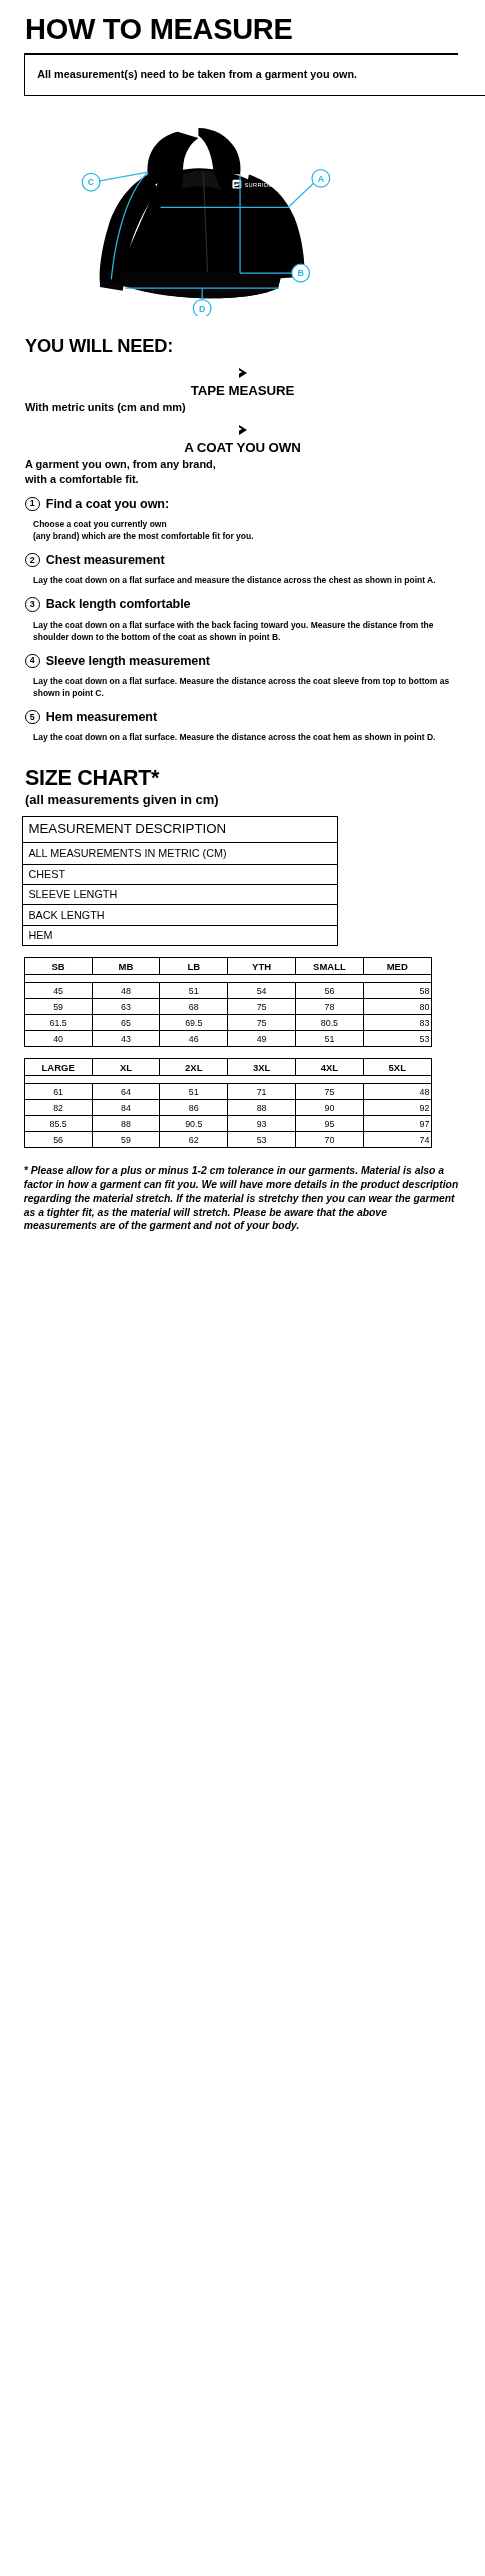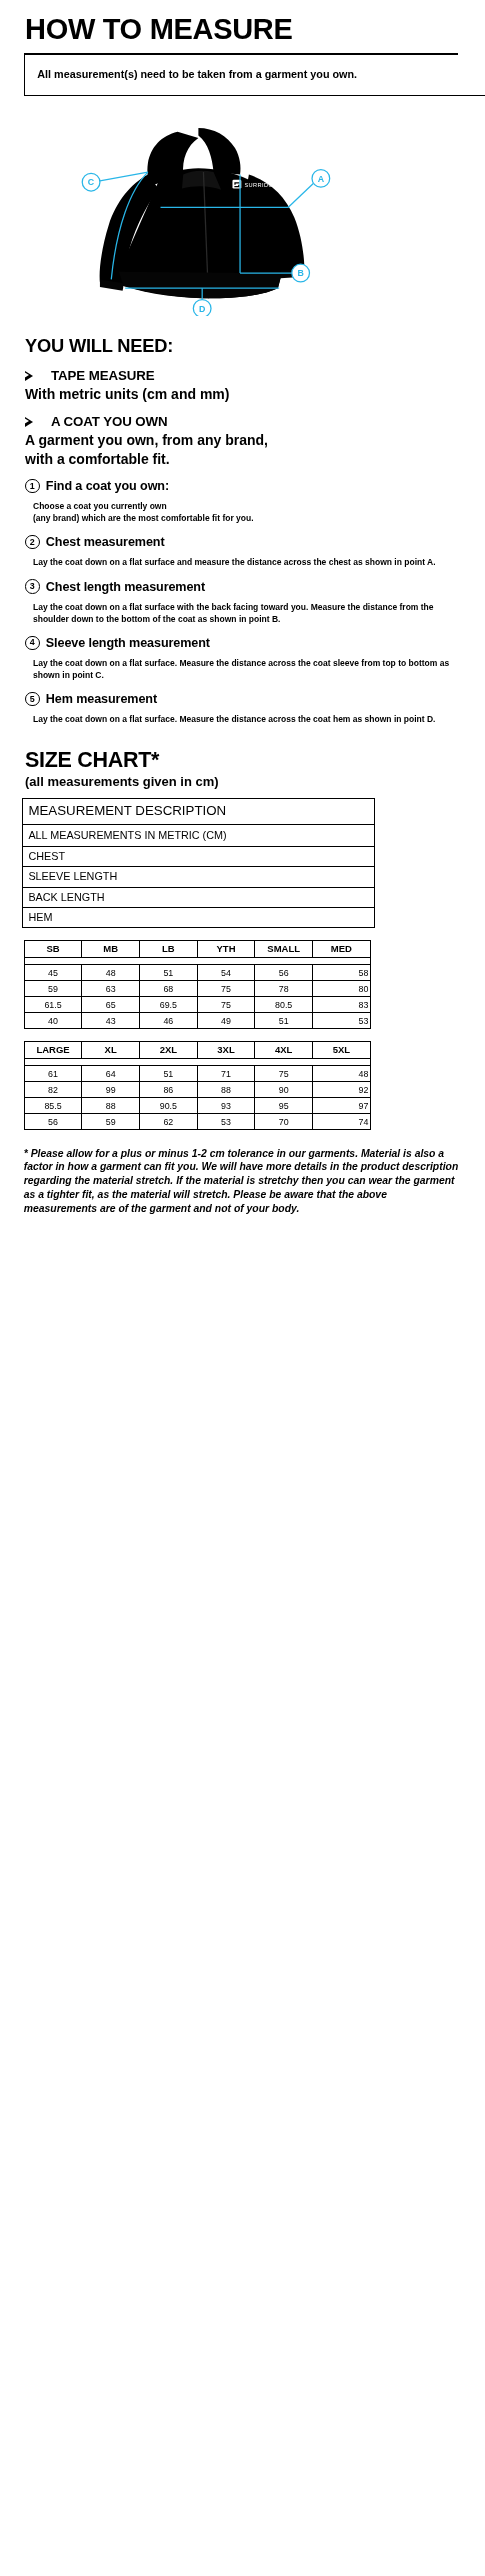--- a/index.html
+++ b/index.html
@@ -60,45 +60,46 @@
     font-size: 18.3px;
     font-weight: bold;
     letter-spacing: -0.2px;
     margin: 19px 0 11.4px 0;
   }
 
   .need-block { margin-bottom: 10px; }
   .need-head {
     display: flex;
     align-items: center;
-    gap: 18px;
+    gap: 5px;
     font-size: 13.3px;
     font-weight: bold;
     letter-spacing: -0.1px;
     margin-bottom: 1.9px;
+    flex-direction: column;
   }
   .tri-hollow {
     width: 0; height: 0;
     border-left: 8.2px solid #000;
     border-top: 5.7px solid transparent;
     border-bottom: 5.7px solid transparent;
     position: relative;
     display: inline-block;
   }
   .tri-hollow::after {
     content: "";
     position: absolute;
     left: -9.5px; top: -3.8px;
     width: 0; height: 0;
     border-left: 5.7px solid #fff;
     border-top: 3.8px solid transparent;
     border-bottom: 3.8px solid transparent;
   }
   .need-sub {
-    font-size: 14px;
+    font-size: 11px;
     font-weight: bold;
     line-height: 1.35;
     margin: 0;
   }
 
   
   .step { margin-bottom: 10px; }
   .step-head {
     display: flex;
     align-items: center;
@@ -137,21 +138,21 @@
     margin: 21.5px 0 1.3px 0;
   }
   .sizechart-sub {
     font-size: 13px;
     font-weight: bold;
     margin: 0 0 8.9px 0;
   }
 
   table {
     border-collapse: collapse;
-    width: 347px;
+    width: 408px;
     margin-left: -1.3px;
     table-layout: fixed;
   }
   .desc-table { border: 1.3px solid #000; }
   .desc-table td {
     border-bottom: 1.3px solid #000;
     padding: 3.2px 5px;
     font-size: 10.8px;
     line-height: 1.2;
   }
@@ -159,21 +160,21 @@
   .desc-table .head-cell {
     font-size: 13.3px;
     font-weight: normal;
     padding: 4.4px 5px 5px 5px;
   }
   .desc-table .metric-cell {
     font-size: 10.8px;
     padding: 3.8px 5px;
   }
   .desc-table-wrap { width: 316px; margin-left: -1.3px; }
-  .desc-table-wrap table { width: 353px; }
+  .desc-table-wrap table { width: 316px; }
 
   .size-table {
     margin-top: 11.4px;
     border: 1.3px solid #000;
   }
   .size-table th, .size-table td {
     border: 0.6px solid #000;
     text-align: center;
     font-size: 8.9px;
     padding: 2.5px 1.3px;
@@ -315,21 +316,21 @@
     <div class="step-head">
       <span class="step-num">2</span>
       <span class="step-title">Chest measurement</span>
     </div>
     <p class="step-body">Lay the coat down on a flat surface and measure the distance across the chest as shown in point A.</p>
   </div>
 
   <div class="step">
     <div class="step-head">
       <span class="step-num">3</span>
-      <span class="step-title">Chest length measurement</span>
+      <span class="step-title">Back length comfortable</span>
     </div>
     <p class="step-body">Lay the coat down on a flat surface with the back facing toward you. Measure the distance from the shoulder down to the bottom of the coat as shown in point B.</p>
   </div>
 
   <div class="step">
     <div class="step-head">
       <span class="step-num">4</span>
       <span class="step-title">Sleeve length measurement</span>
     </div>
     <p class="step-body">Lay the coat down on a flat surface. Measure the distance across the coat sleeve from top to bottom as shown in point C.</p>
@@ -449,21 +450,21 @@
       <tr>
         <td>61</td>
         <td>64</td>
         <td>51</td>
         <td>71</td>
         <td>75</td>
         <td>48</td>
       </tr>
       <tr>
         <td>82</td>
-        <td>99</td>
+        <td>84</td>
         <td>86</td>
         <td>88</td>
         <td>90</td>
         <td>92</td>
       </tr>
       <tr>
         <td>85.5</td>
         <td>88</td>
         <td>90.5</td>
         <td>93</td>

